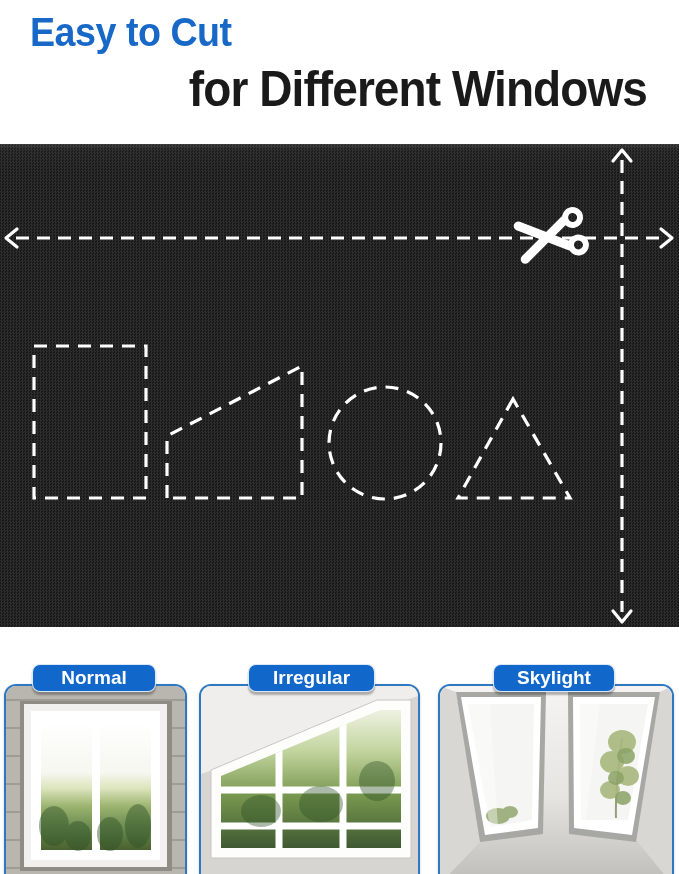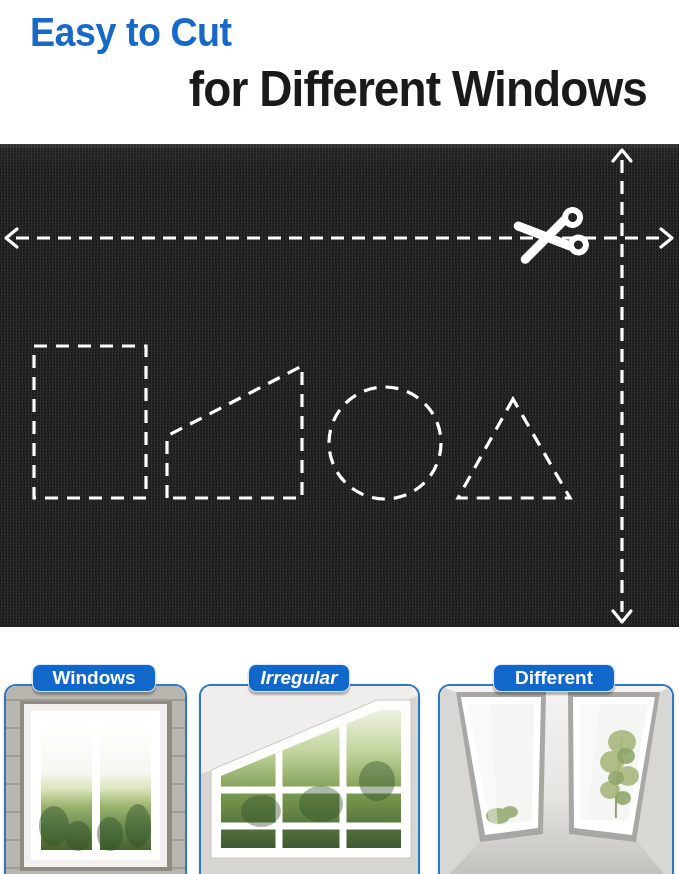--- a/index.html
+++ b/index.html
@@ -41,21 +41,21 @@
   .card1{left:4px;  width:183px;}
   .card2{left:199px; width:221px;}
   .card3{left:438px; width:236px;}
   .pill{
     position:absolute; top:648px; height:28px; box-sizing:border-box;
     background:#1267cb; color:#fff; border:1px solid rgba(255,255,255,.85);
     border-radius:8px; font-size:19px; font-weight:700; line-height:26px;
     text-align:center; z-index:3; box-shadow:0 3px 2px rgba(0,0,0,.28);
   }
   .pill1{left:32px;  width:124px;}
-  .pill2{left:248px; width:102px;font-style:italic;}
+  .pill2{left:248px; width:127px;}
   .pill3{left:493px; width:122px;}
 </style>
 </head>
 <body>
 
 <div class="page">
 
   <h1 class="headline1">Easy to Cut</h1>
   <h1 class="headline2">for Different Windows</h1>
 
@@ -85,23 +85,23 @@
         <g stroke-width="3.2" stroke-dasharray="13 9">
           <rect x="34" y="202" width="112" height="152"></rect>
           <polygon points="167,354 167,292 302,222 302,354"></polygon>
           <circle cx="385" cy="299" r="56"></circle>
           <polygon points="513,255 458,354 570,354"></polygon>
         </g>
       </g>
     </svg>
   </div>
 
-  <div class="pill pill1">Windows</div>
+  <div class="pill pill1">Normal</div>
   <div class="pill pill2">Irregular</div>
-  <div class="pill pill3">Different</div>
+  <div class="pill pill3">Skylight</div>
 
   <figure class="card card1">
     <svg viewBox="0 0 179 198" preserveAspectRatio="none">
       <defs>
         <linearGradient id="s1g" x1="0" y1="0" x2="0" y2="1">
           <stop offset="0" stop-color="#ffffff"></stop>
           <stop offset="0.40" stop-color="#f6f7f0"></stop>
           <stop offset="0.52" stop-color="#dde5bd"></stop>
           <stop offset="0.66" stop-color="#9cb470"></stop>
           <stop offset="0.82" stop-color="#6c8c50"></stop>

